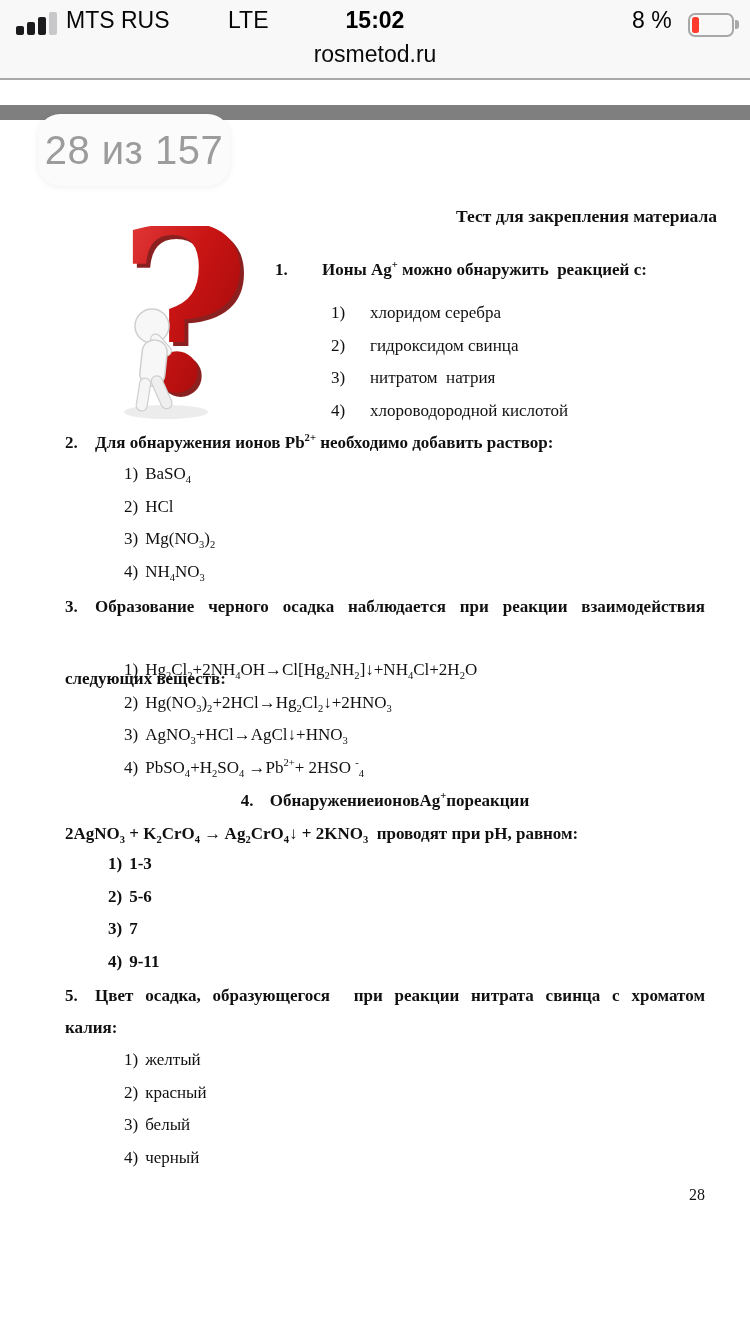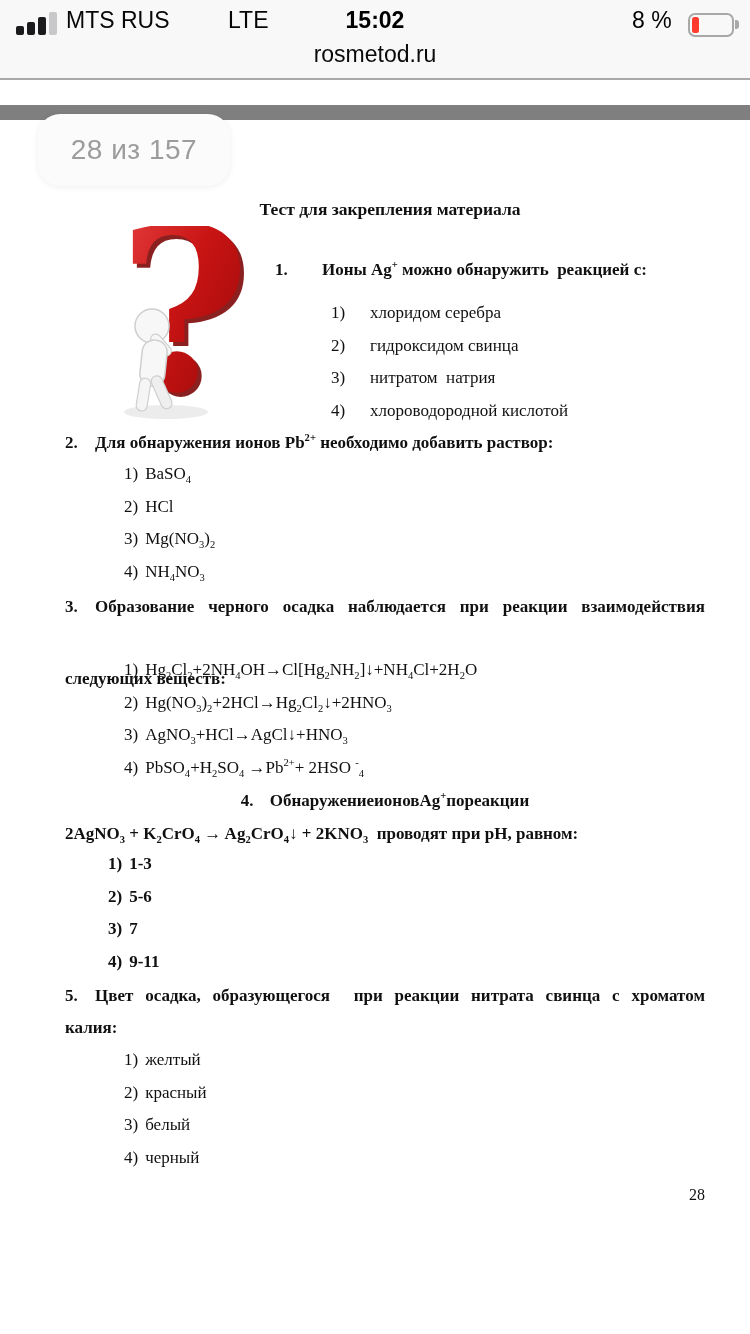--- a/index.html
+++ b/index.html
@@ -26,32 +26,32 @@
   .urlrow{position:absolute;left:0;right:0;top:41px;text-align:center;font-size:23px;color:#0a0a0a;cursor:pointer;}
 
   
   .band{position:absolute;left:0;width:750px;background:#7f7f7f;}
   .band1{top:105px;height:15px;}
   .band2{top:1255px;height:13px;}
   .badge{
     position:absolute;left:38px;top:114px;width:192px;height:72px;
     background:#fbfbfb;border-radius:22px;z-index:5;
     display:flex;align-items:center;justify-content:center;
-    color:#9c9c9c;font-size:28px;letter-spacing:.5px;
+    color:#9c9c9c;font-size:40px;letter-spacing:.5px;
     box-shadow:0 1px 6px rgba(0,0,0,.07);
   }
 
   
   .doc{
     position:absolute;left:0;top:120px;width:750px;height:1135px;
     font-family:"Liberation Serif",serif;color:#101010;font-size:17px;
   }
   .doc sub,.doc sup{font-size:62%;line-height:0;}
-  .title{position:absolute;left:65px;top:74px;width:640px;margin:5px;
-    text-align:center;font-weight:bold;font-size:17.5px;}
+  .title{position:absolute;left:65px;top:74px;width:640px;margin:12px;
+    text-align:right;font-weight:bold;font-size:17.5px;}
   .qmark{position:absolute;left:100px;top:106px;}
 
   .q{position:absolute;}
   .hl{height:20px;line-height:20px;font-weight:bold;white-space:nowrap;}
   .l1{position:absolute;top:0;left:0;width:640px;}
   .just{white-space:normal;text-align:justify;text-align-last:justify;}
   .flexline{display:flex;justify-content:center;white-space:nowrap;}
   .flexline span{font-weight:bold;}
   .opts{position:absolute;}
   .opt{height:20px;line-height:20px;margin-bottom:12.5px;white-space:nowrap;}

